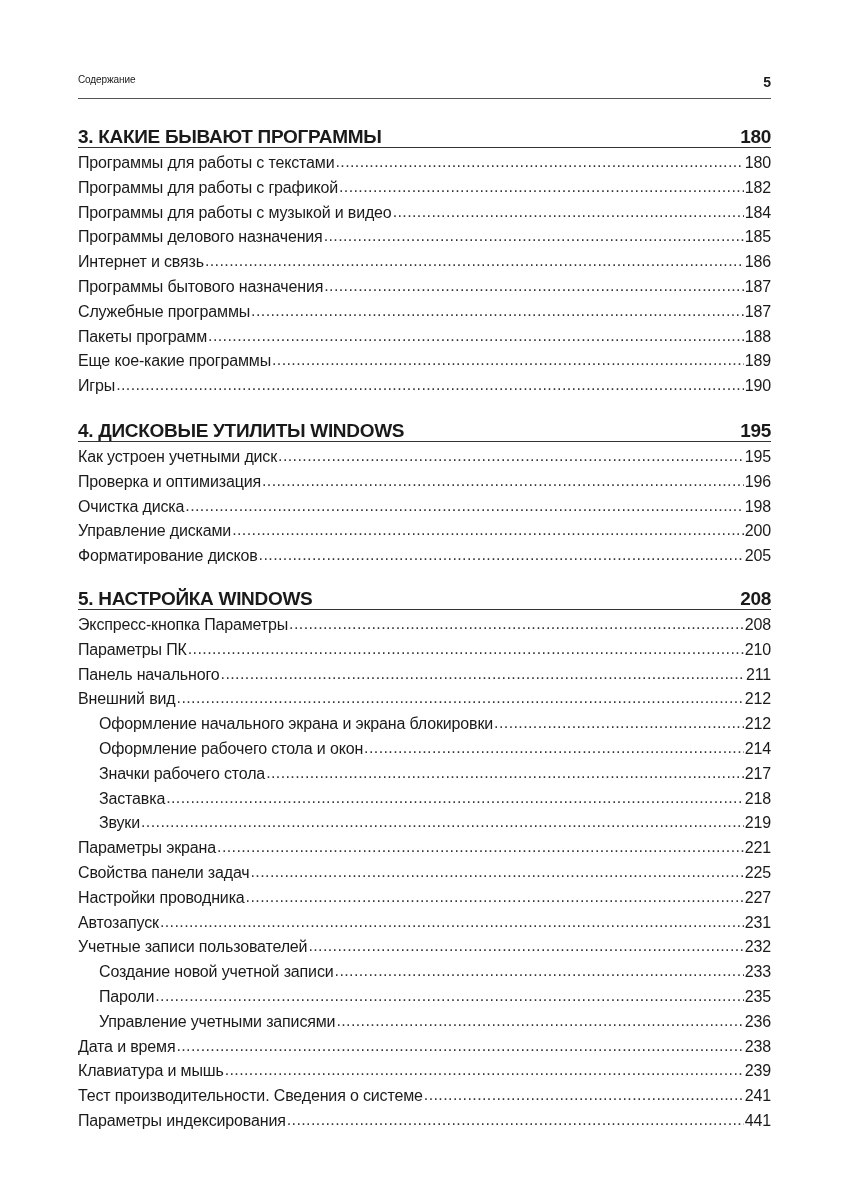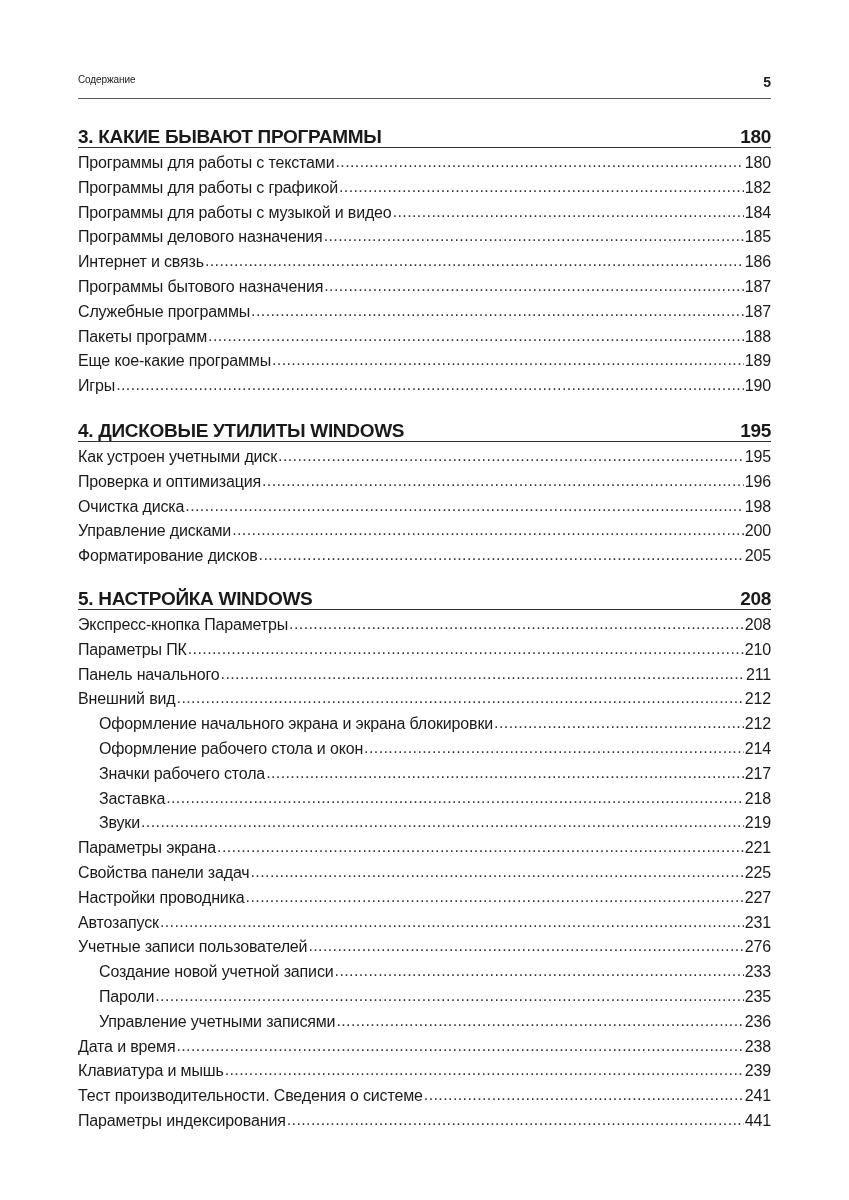--- a/index.html
+++ b/index.html
@@ -192,21 +192,21 @@
           <span class="pg">227</span>
         </div>
         <div class="row">
           <span class="label">Автозапуск</span>
           <span class="dots"></span>
           <span class="pg">231</span>
         </div>
         <div class="row">
           <span class="label">Учетные записи пользователей</span>
           <span class="dots"></span>
-          <span class="pg">276</span>
+          <span class="pg">232</span>
         </div>
         <div class="row sub">
           <span class="label">Создание новой учетной записи</span>
           <span class="dots"></span>
           <span class="pg">233</span>
         </div>
         <div class="row sub">
           <span class="label">Пароли</span>
           <span class="dots"></span>
           <span class="pg">235</span>

